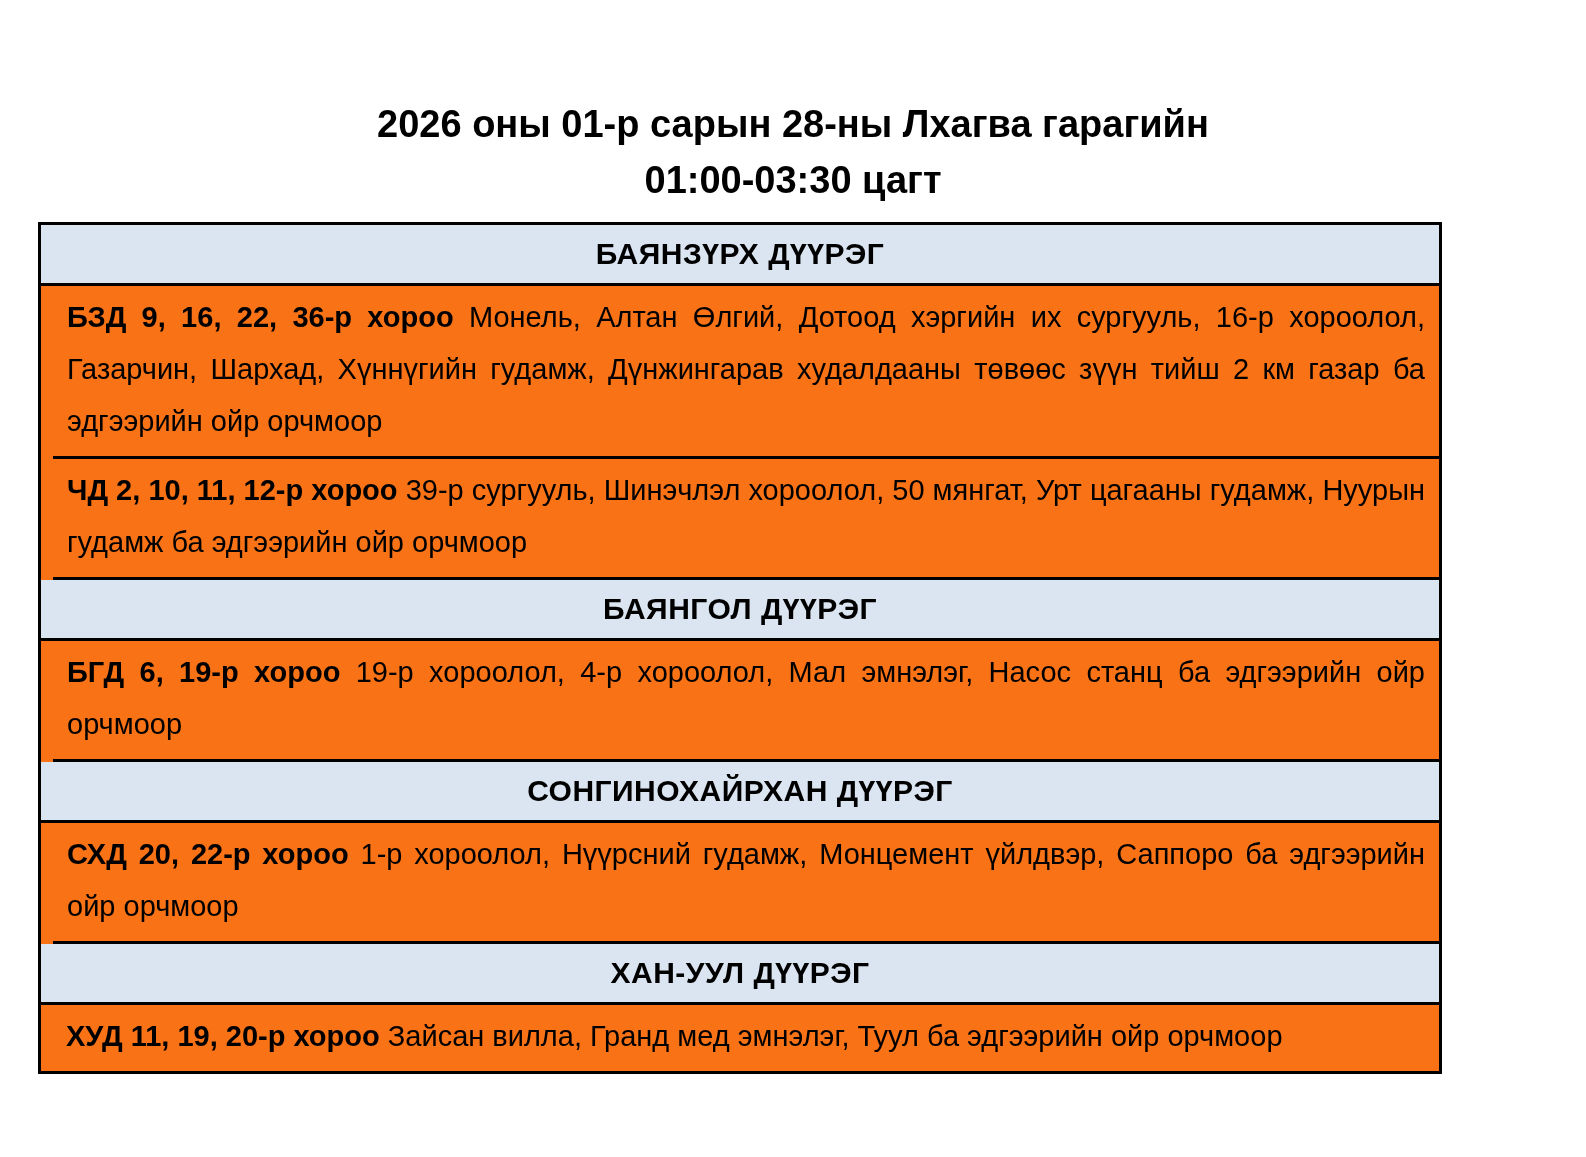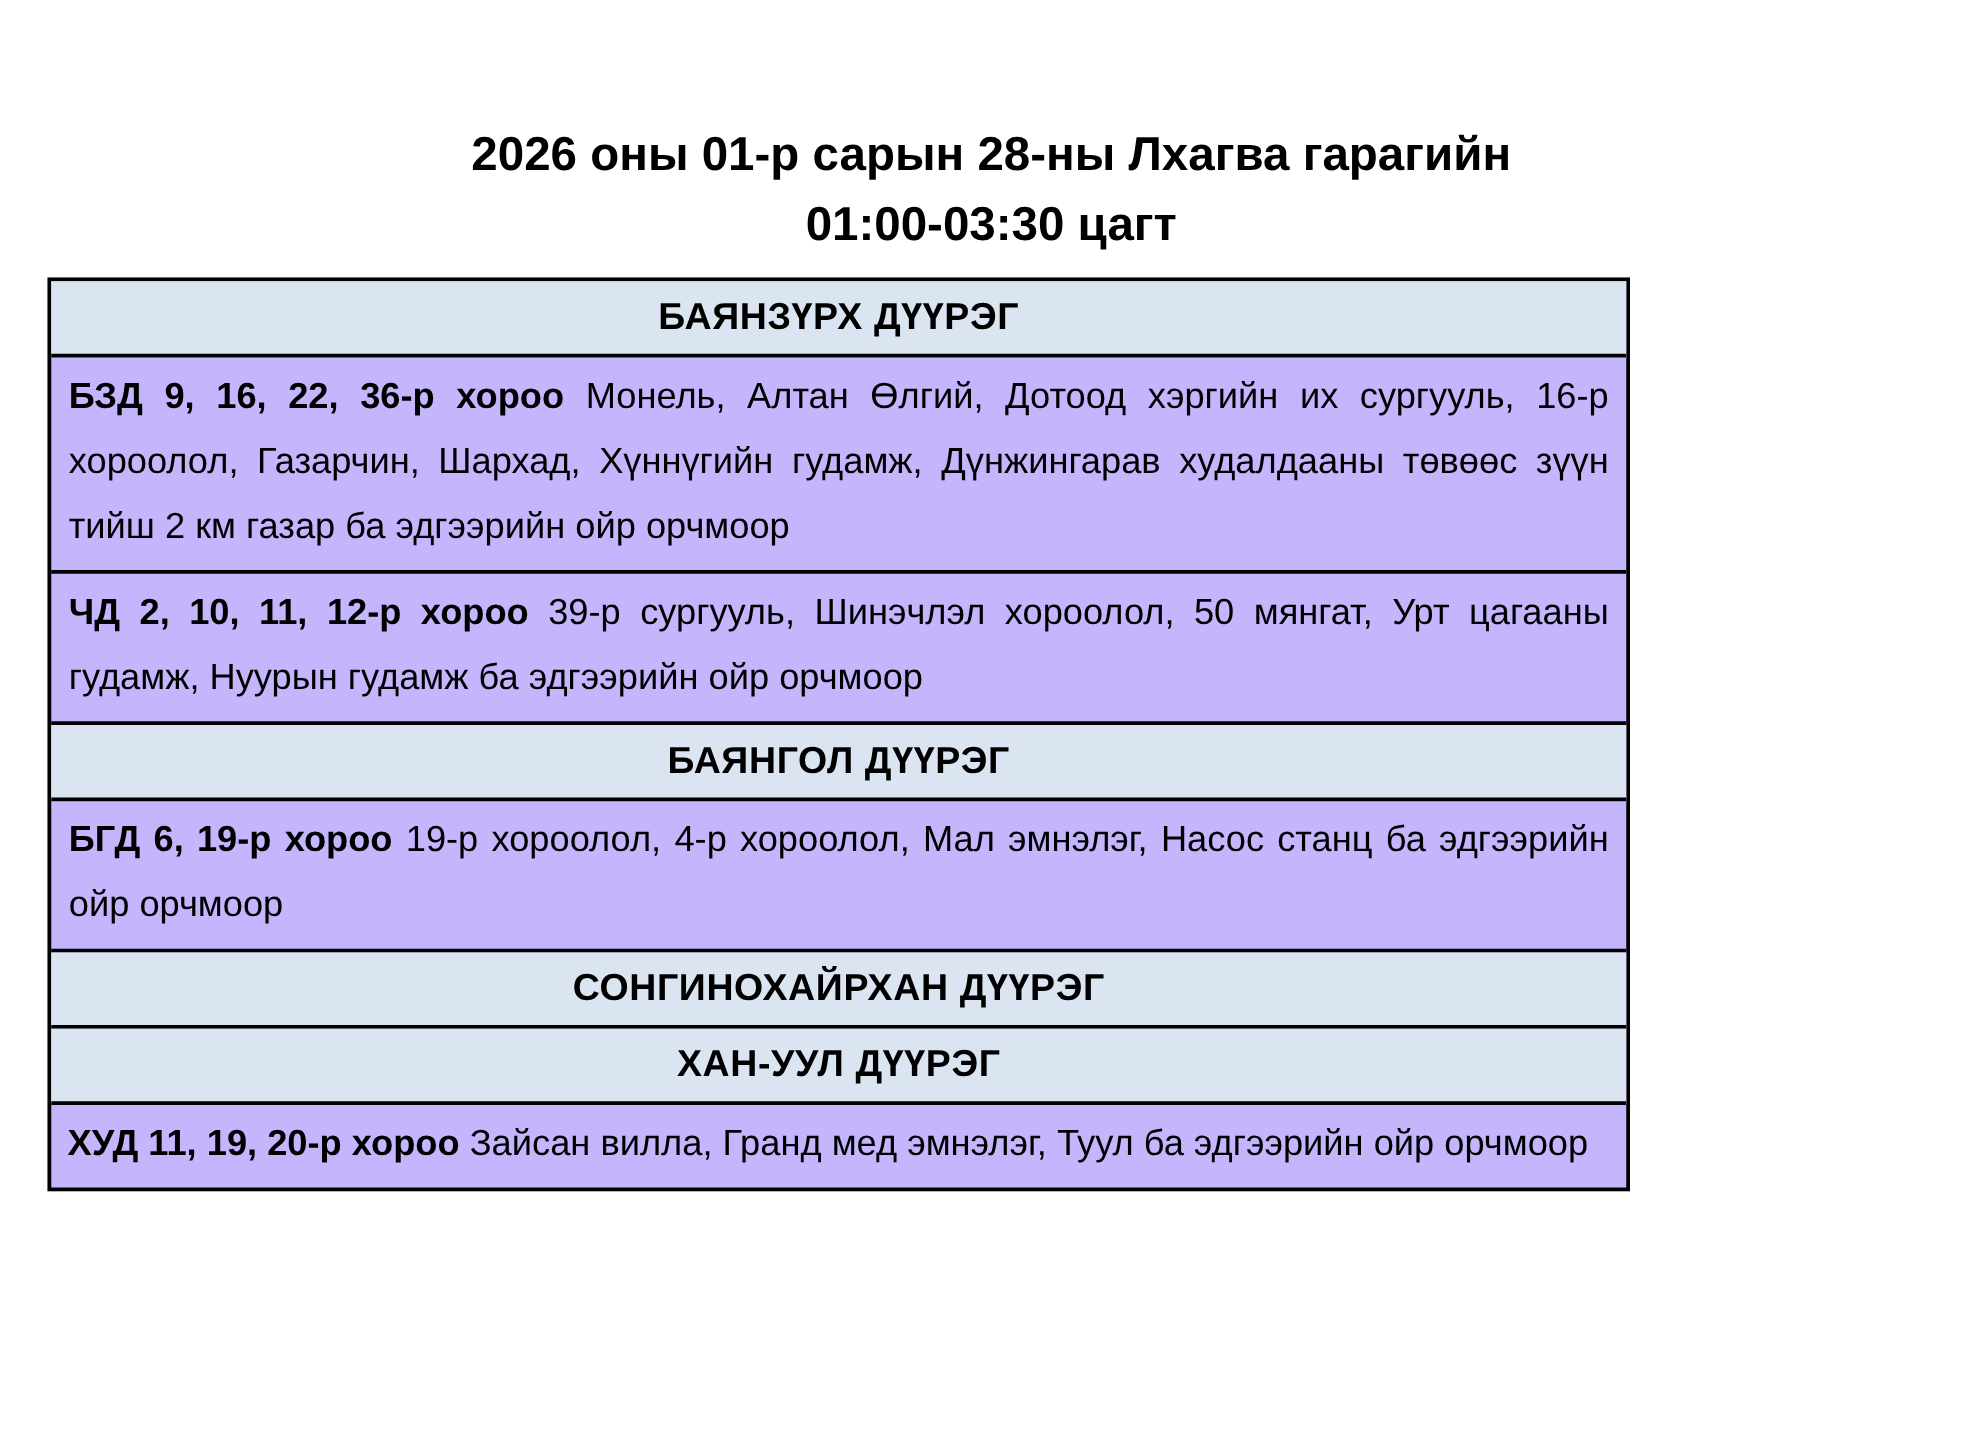--- a/index.html
+++ b/index.html
@@ -28,42 +28,43 @@
     font-weight: bold;
     line-height: 36px;
   }
   .title-line.second {
     margin-top: 20px;
   }
   .schedule-table {
     position: absolute;
     left: 38px;
     top: 222px;
-    width: 1266px;
+    width: 1404px;
     border: 3px solid #000000;
     box-sizing: border-box;
-    background: #c4b5fd;
+    background: #f97316;
   }
   .district-header {
     background: #dbe5f1;
     border-bottom: 3px solid #000000;
     height: 58px;
     display: flex;
     align-items: center;
     justify-content: center;
     font-size: 30px;
     font-weight: bold;
     letter-spacing: 0.5px;
   }
   .district-row {
     border-bottom: 3px solid #000000;
     padding: 5px 14px 9px 14px;
     font-size: 29px;
     line-height: 52px;
     text-align: justify;
+    margin-left: 12px;
   }
   .section:last-child .district-row {
     border-bottom: none;
     padding-left: 13px;
   }
   .khoroo {
     font-weight: bold;
   }
 </style>
 </head>
@@ -96,20 +97,24 @@
     <div class="section">
       <div class="district-header">БАЯНГОЛ ДҮҮРЭГ</div>
       <div class="district-row">
         <span class="khoroo">БГД 6, 19-р хороо</span>
         <span>19-р хороолол, 4-р хороолол, Мал эмнэлэг, Насос станц ба эдгээрийн ойр орчмоор</span>
       </div>
     </div>
 
     <div class="section">
       <div class="district-header">СОНГИНОХАЙРХАН ДҮҮРЭГ</div>
+      <div class="district-row">
+        <span class="khoroo">СХД 20, 22-р хороо</span>
+        <span>1-р хороолол, Нүүрсний гудамж, Монцемент үйлдвэр, Саппоро ба эдгээрийн ойр орчмоор</span>
+      </div>
     </div>
 
     <div class="section">
       <div class="district-header">ХАН-УУЛ ДҮҮРЭГ</div>
       <div class="district-row">
         <span class="khoroo">ХУД 11, 19, 20-р хороо</span>
         <span>Зайсан вилла, Гранд мед эмнэлэг, Туул ба эдгээрийн ойр орчмоор</span>
       </div>
     </div>
 

